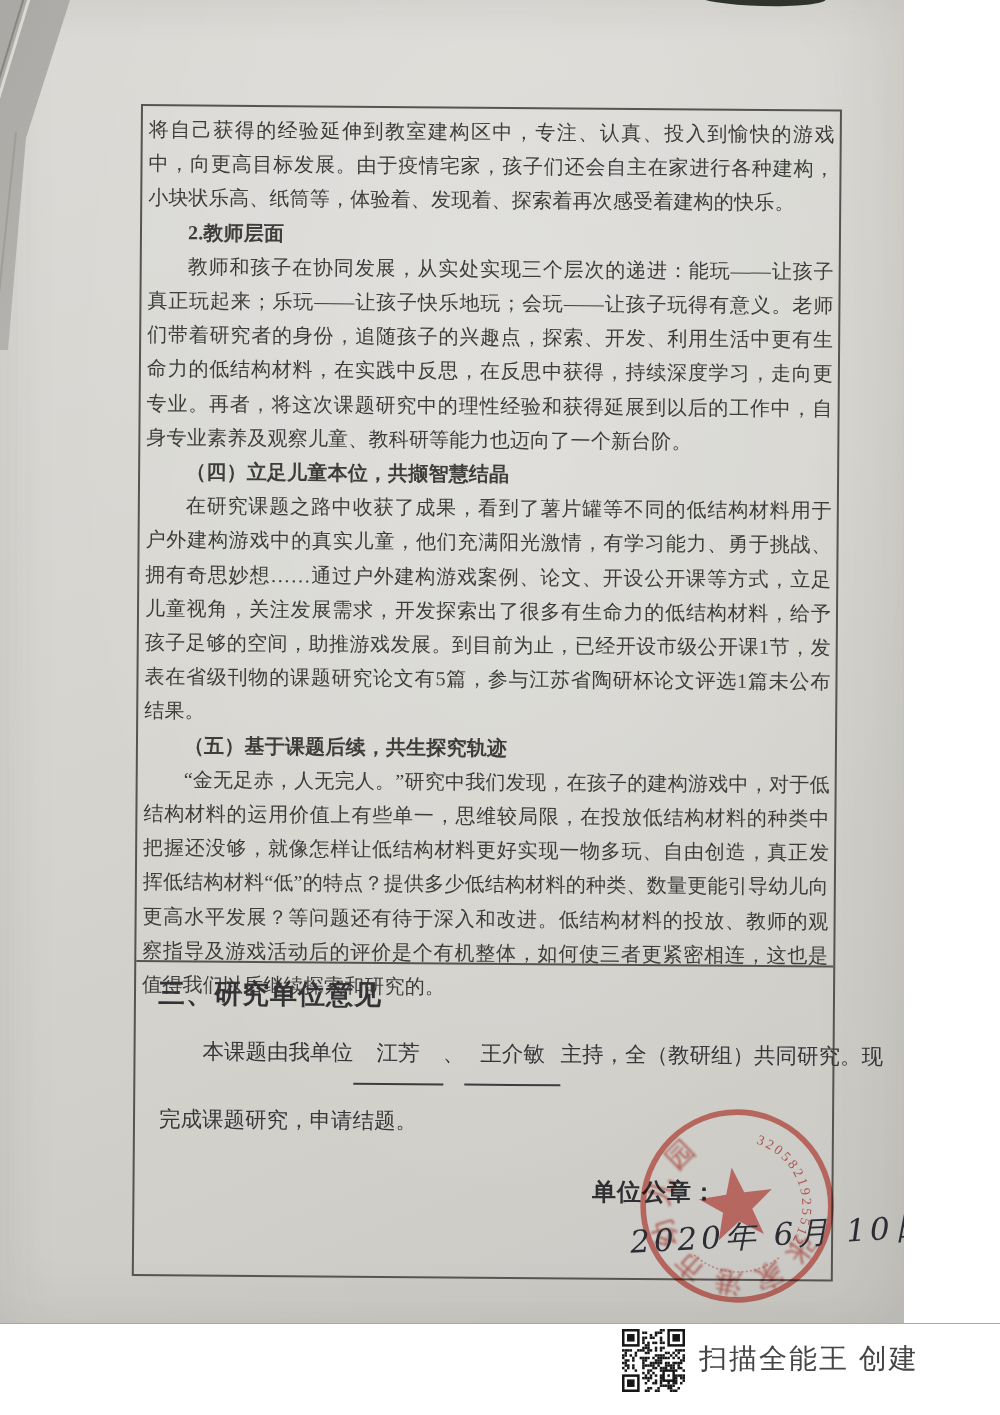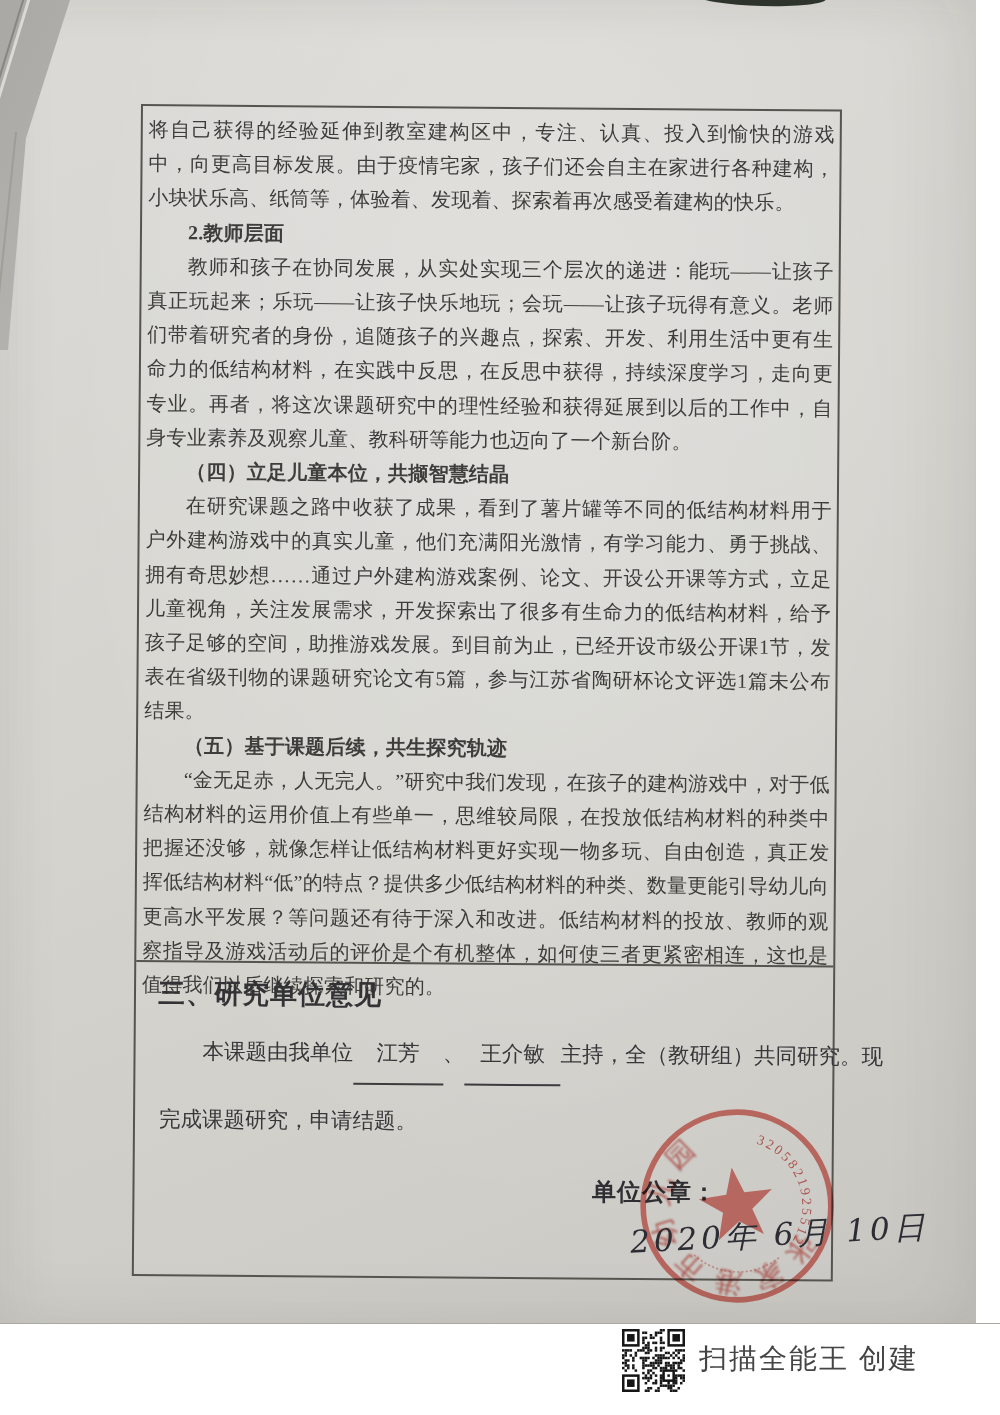--- a/index.html
+++ b/index.html
@@ -3,21 +3,21 @@
 <meta charset="utf-8">
 <style>
   html,body{margin:0;padding:0;}
   body{
     width:1000px;height:1415px;position:relative;overflow:hidden;
     background:#ffffff;
     font-family:"Liberation Serif","DejaVu Serif",serif;
   }
   
   .photo{
-    position:absolute;left:0;top:0;width:976px;height:1337px;overflow:hidden;
+    position:absolute;left:0;top:0;width:904px;height:1337px;overflow:hidden;
     background:
       radial-gradient(ellipse at 55% 30%, rgba(255,255,255,.22) 0%, rgba(255,255,255,0) 62%),
       linear-gradient(158deg,#dbdad6 0%,#d5d4cf 45%,#cdccc7 80%,#c6c5c0 100%);
     box-shadow: inset -26px -16px 70px rgba(60,60,55,.08), inset 16px 0 50px rgba(60,60,55,.05);
   }
   
   .corner{
     position:absolute;left:0;top:0;width:120px;height:360px;
     clip-path:polygon(0 0,70px 0,26px 138px,8px 350px,0 350px);
     background:linear-gradient(115deg,#a9a8a4 0%,#b3b2ae 60%,#bab9b5 100%);

